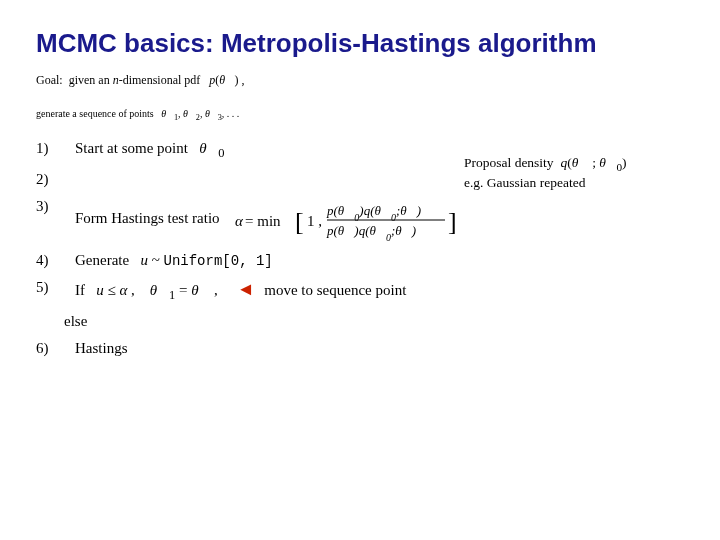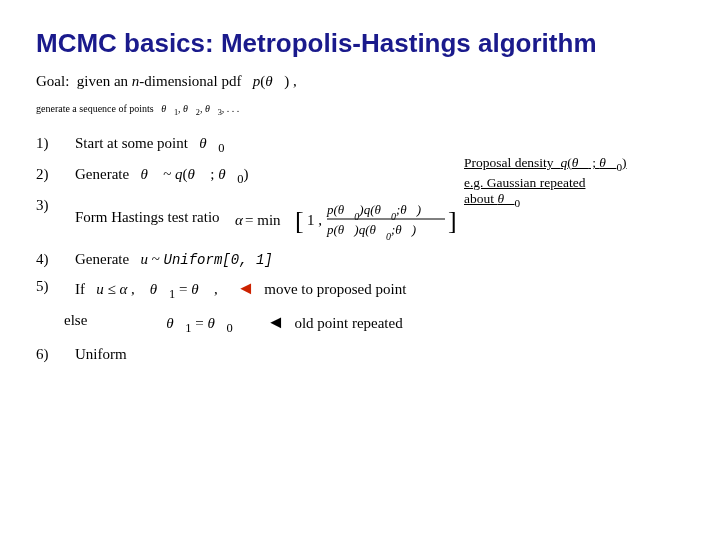--- a/index.html
+++ b/index.html
@@ -18,22 +18,22 @@
       position: relative;
     }
     .title {
       font-size: 26px;
       font-weight: bold;
       color: #1a1a8c;
       margin-bottom: 14px;
       font-family: Arial, sans-serif;
     }
     .goal-line {
-      font-size: 15px;
-      margin-bottom: 13px;
+      font-size: 12px;
+      margin-bottom: 20px;
       color: #000;
     }
     .generate-line {
       font-size: 10px;
       margin-bottom: 18px;
       color: #000;
     }
     .content {
       display: flex;
       flex-direction: column;
@@ -58,21 +58,20 @@
       font-style: italic;
     }
     
     .proposal-box {
       position: absolute;
       top: 155px;
       right: 36px;
       width: 220px;
       font-size: 13.5px;
       color: #000;
-      text-decoration: underline;
     }
     .proposal-title {
       font-size: 13.5px;
       margin-bottom: 2px;
     }
     
     .arrow-red {
       display: inline-block;
       color: #cc2200;
       font-size: 18px;
@@ -81,29 +80,29 @@
     }
     .arrow-black {
       display: inline-block;
       color: #000;
       font-size: 18px;
       margin-right: 6px;
       margin-left: 4px;
     }
     .step-indent {
       display: flex;
-      align-items: flex-start;
+      align-items: center;
       margin-bottom: 10px;
       font-size: 15px;
       padding-left: 28px;
     }
     .else-label {
       min-width: 50px;
     }
-    .uniform { font-family: 'Courier New', monospace; font-size: 14px; font-style: italic; }
+    .uniform { font-family: 'Courier New', monospace; font-size: 14px; }
   </style>
 </head>
 <body>
 
 <div class="slide">
 
   <div class="title">MCMC basics:  Metropolis-Hastings algorithm</div>
 
   <div class="goal-line">
     Goal:&nbsp; given an <span class="math">n</span>-dimensional pdf &nbsp;
@@ -115,39 +114,33 @@
     <span>
       <i>θ⃗</i><sub>1</sub>, <i>θ⃗</i><sub>2</sub>, <i>θ⃗</i><sub>3</sub>, . . .
     </span>
   </div>
 
   <div class="proposal-box">
     <div class="proposal-title">
       Proposal density &nbsp;<i>q</i>(<i>θ⃗</i> ; <i>θ⃗</i><sub>0</sub>)
     </div>
     <div>e.g. Gaussian repeated</div>
-    <div>
-      about <i>θ⃗</i><sub>0</sub>
-    </div>
   </div>
 
   <div class="content">
 
     <div class="step">
       <span class="step-num">1)</span>
       <span class="step-text">
         Start at some point &nbsp; <i>θ⃗</i><sub>0</sub>
       </span>
     </div>
 
     <div class="step">
       <span class="step-num">2)</span>
-      <span class="step-text">
-        Generate &nbsp; <i>θ⃗</i> ~ <i>q</i>(<i>θ⃗</i> ; <i>θ⃗</i><sub>0</sub>)
-      </span>
     </div>
 
     <div class="step">
       <span class="step-num">3)</span>
       <span class="step-text">
         Form Hastings test ratio &nbsp;&nbsp;
         
         <svg width="240" height="44" viewBox="0 0 240 44" style="vertical-align:middle; display:inline-block;">
 
           <text x="0" y="28" font-family="Times New Roman" font-style="italic" font-size="15">α</text>
@@ -173,34 +166,27 @@
         Generate &nbsp; <i>u</i> ~ <span class="uniform">Uniform[0, 1]</span>
       </span>
     </div>
 
     <div class="step">
       <span class="step-num">5)</span>
       <span class="step-text">
         <span>If</span> &nbsp;
         <i>u</i> ≤ <i>α</i> , &nbsp;&nbsp; <i>θ⃗</i><sub>1</sub> = <i>θ⃗</i> , &nbsp;&nbsp;
         <span class="arrow-red">◄</span>
-        <span>move to proposed point</span>
+        <span>move to sequence point</span>
       </span>
     </div>
 
     <div class="step-indent">
       <span class="else-label">else</span>
-      <span class="step-text">
-        &nbsp;&nbsp;&nbsp;&nbsp;&nbsp;&nbsp;&nbsp;&nbsp;&nbsp;&nbsp;
-        <i>θ⃗</i><sub>1</sub> = <i>θ⃗</i><sub>0</sub>
-        &nbsp;&nbsp;&nbsp;&nbsp;&nbsp;&nbsp;
-        <span class="arrow-black">◄</span>
-        <span>old point repeated</span>
-      </span>
     </div>
 
     <div class="step">
       <span class="step-num">6)</span>
-      <span class="step-text">Uniform</span>
+      <span class="step-text">Hastings</span>
     </div>
 
   </div>
 </div>
 
 </body></html>

